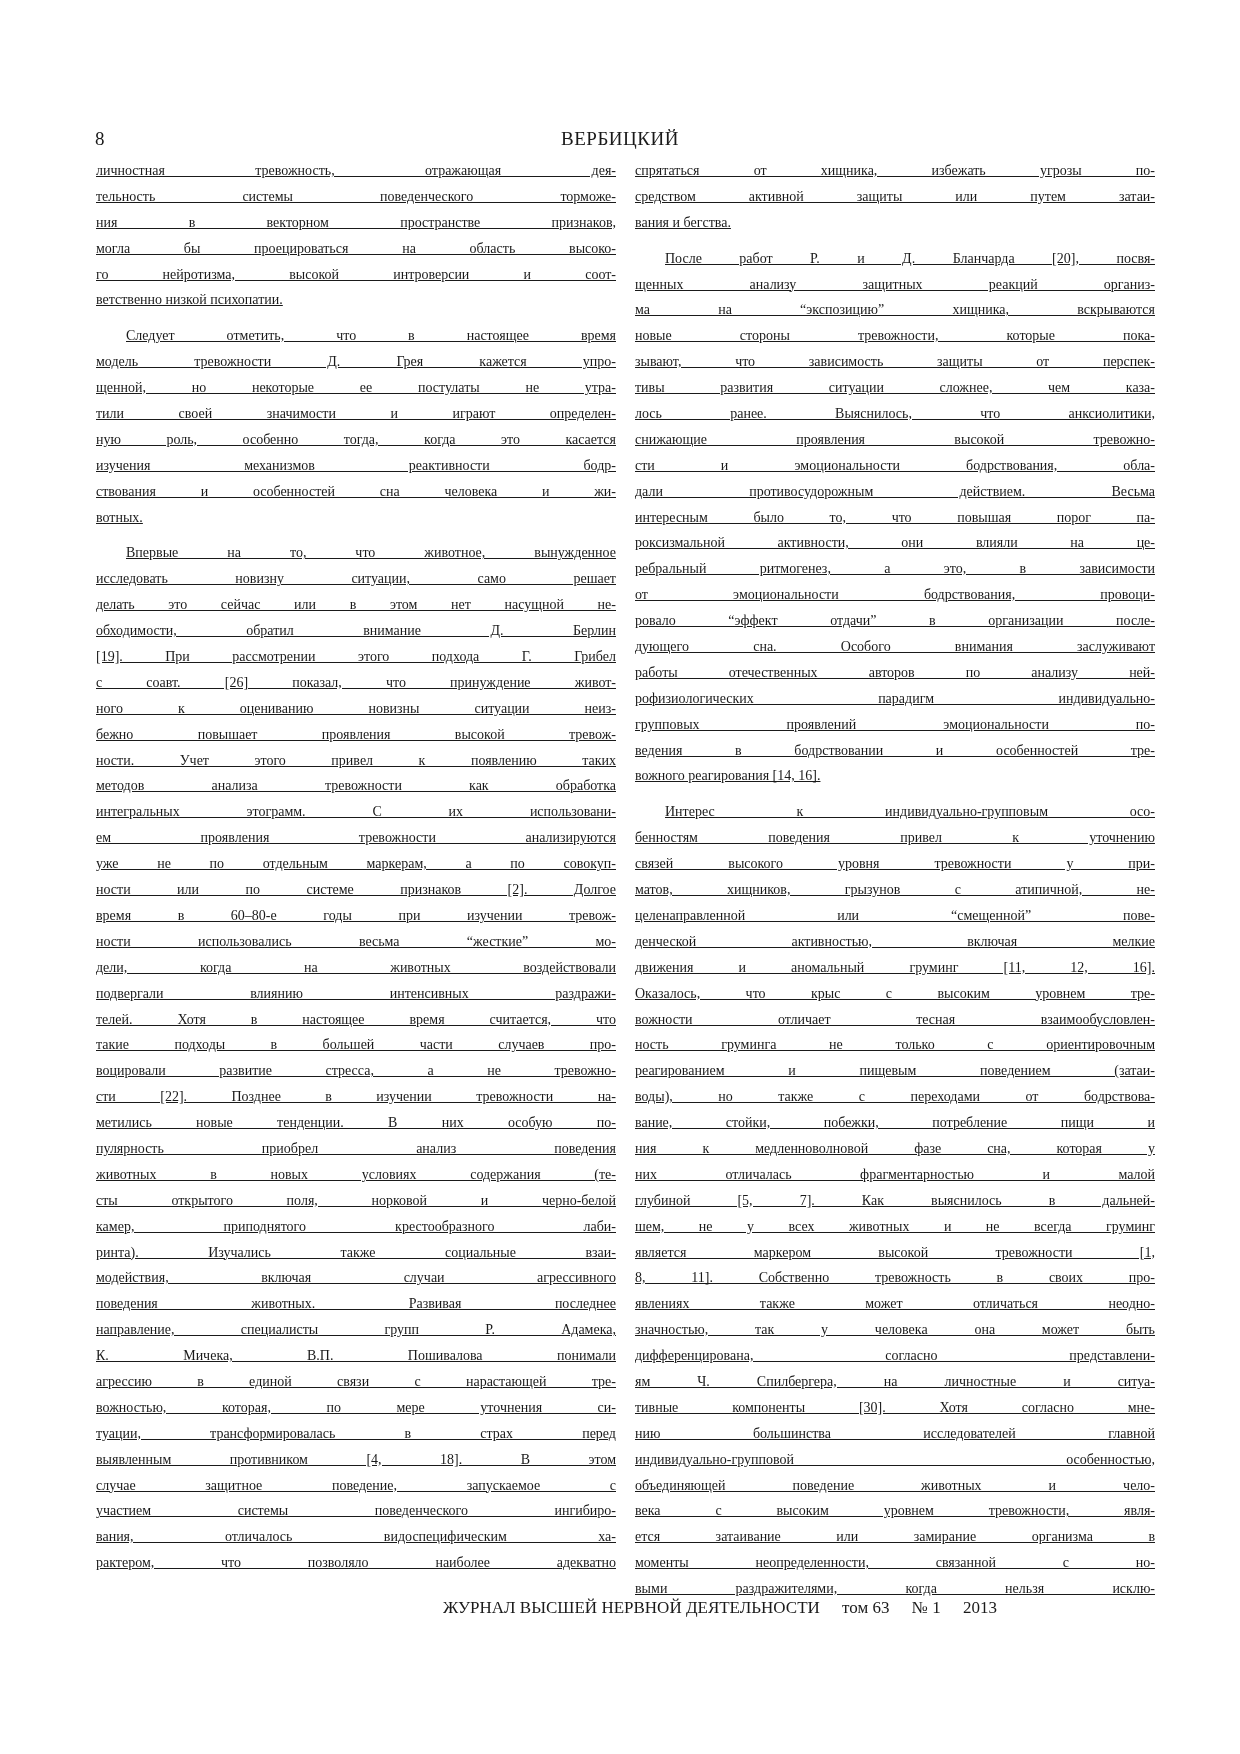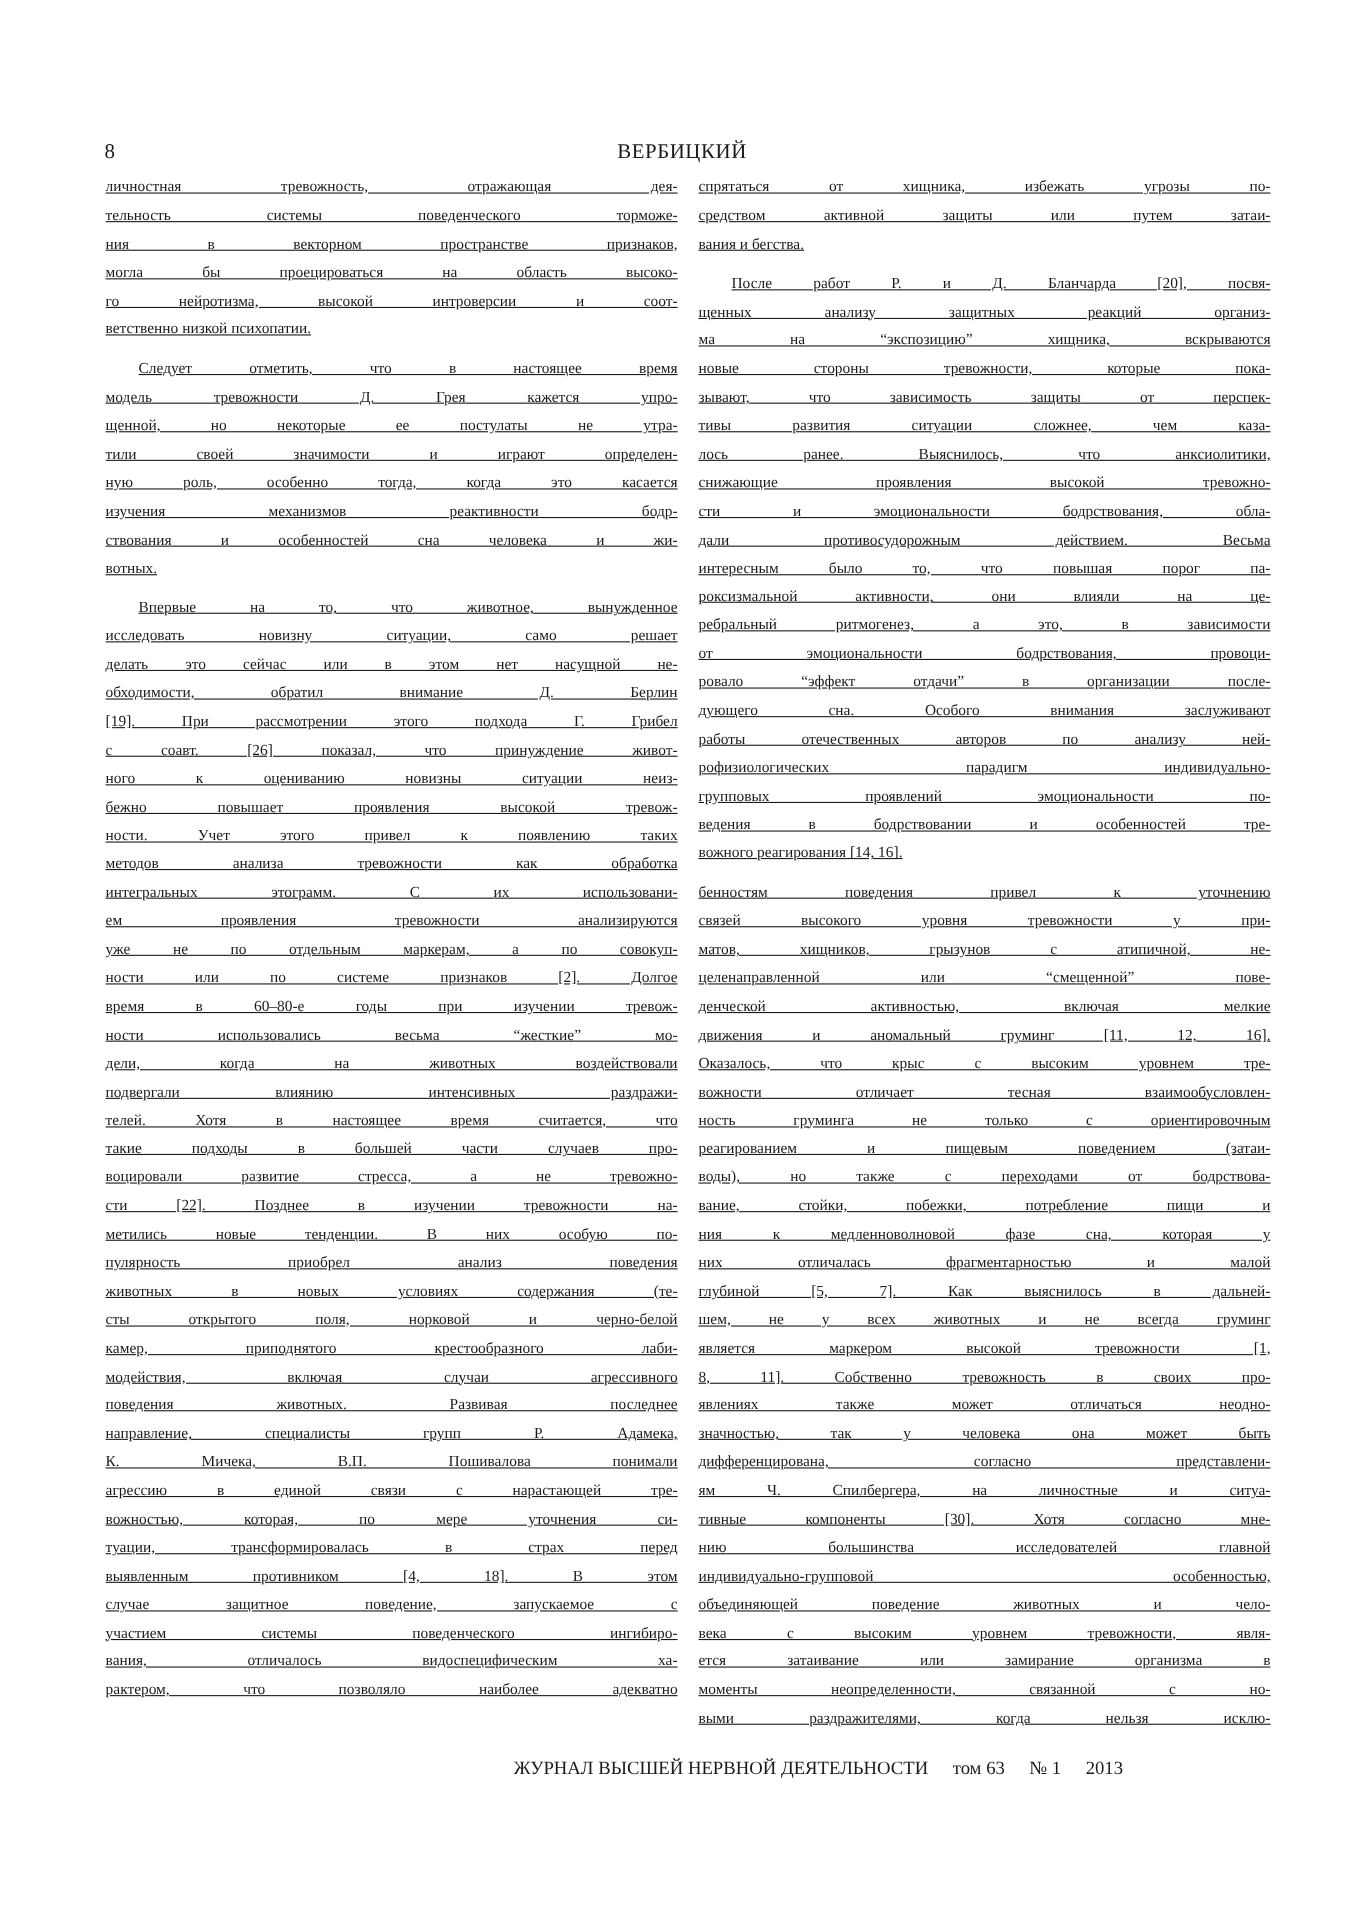--- a/index.html
+++ b/index.html
@@ -10,21 +10,21 @@
   .page-number { position: absolute; left: 95px; top: 128px; font-size: 19px; }
   .running-head { position: absolute; left: 0; width: 1240px; top: 128px; text-align: center; font-size: 19px; letter-spacing: 0.5px; }
   .column { position: absolute; top: 158px; width: 520px; font-size: 14px; line-height: 25.9px; text-decoration: underline; }
   .col-left { left: 96px; }
   .col-right { left: 635px; }
   .para { margin: 0 0 10px 0; }
   .line { display: block; text-align: justify; text-align-last: justify; white-space: nowrap; height: 25.9px; overflow: visible; }
   .line.last { text-align-last: left; }
   .line.indent { padding-left: 30px; }
   .footer { position: absolute; left: 443px; top: 1598px; font-size: 17px; white-space: nowrap; }
-  .footer span { display: inline-block; margin-left: 24px; }
+  .footer span { display: inline-block; }
   .footer .gap { margin-left: 18px; }
 </style>
 </head>
 <body>
 
 <div class="page-number">8</div>
 <div class="running-head">ВЕРБИЦКИЙ</div>
 
 <div class="column col-left" id="col-left">
     <div class="para">
@@ -66,20 +66,21 @@
       <span class="line">подвергали влиянию интенсивных раздражи-</span>
       <span class="line">телей. Хотя в настоящее время считается, что</span>
       <span class="line">такие подходы в большей части случаев про-</span>
       <span class="line">воцировали развитие стресса, а не тревожно-</span>
       <span class="line">сти [22]. Позднее в изучении тревожности на-</span>
       <span class="line">метились новые тенденции. В них особую по-</span>
       <span class="line">пулярность приобрел анализ поведения</span>
       <span class="line">животных в новых условиях содержания (те-</span>
       <span class="line">сты открытого поля, норковой и черно-белой</span>
       <span class="line">камер, приподнятого крестообразного лаби-</span>
+      <span class="line">ринта). Изучались также социальные взаи-</span>
       <span class="line">модействия, включая случаи агрессивного</span>
       <span class="line">поведения животных. Развивая последнее</span>
       <span class="line">направление, специалисты групп Р. Адамека,</span>
       <span class="line">К. Мичека, В.П. Пошивалова понимали</span>
       <span class="line">агрессию в единой связи с нарастающей тре-</span>
       <span class="line">вожностью, которая, по мере уточнения си-</span>
       <span class="line">туации, трансформировалась в страх перед</span>
       <span class="line">выявленным противником [4, 18]. В этом</span>
       <span class="line">случае защитное поведение, запускаемое с</span>
       <span class="line">участием системы поведенческого ингибиро-</span>
@@ -110,20 +111,21 @@
       <span class="line">от эмоциональности бодрствования, провоци-</span>
       <span class="line">ровало “эффект отдачи” в организации после-</span>
       <span class="line">дующего сна. Особого внимания заслуживают</span>
       <span class="line">работы отечественных авторов по анализу ней-</span>
       <span class="line">рофизиологических парадигм индивидуально-</span>
       <span class="line">групповых проявлений эмоциональности по-</span>
       <span class="line">ведения в бодрствовании и особенностей тре-</span>
       <span class="line last">вожного реагирования [14, 16].</span>
     </div>
     <div class="para">
+      <span class="line indent">Интерес к индивидуально-групповым осо-</span>
       <span class="line">бенностям поведения привел к уточнению</span>
       <span class="line">связей высокого уровня тревожности у при-</span>
       <span class="line">матов, хищников, грызунов с атипичной, не-</span>
       <span class="line">целенаправленной или “смещенной” пове-</span>
       <span class="line">денческой активностью, включая мелкие</span>
       <span class="line">движения и аномальный груминг [11, 12, 16].</span>
       <span class="line">Оказалось, что крыс с высоким уровнем тре-</span>
       <span class="line">вожности отличает тесная взаимообусловлен-</span>
       <span class="line">ность груминга не только с ориентировочным</span>
       <span class="line">реагированием и пищевым поведением (затаи-</span>

